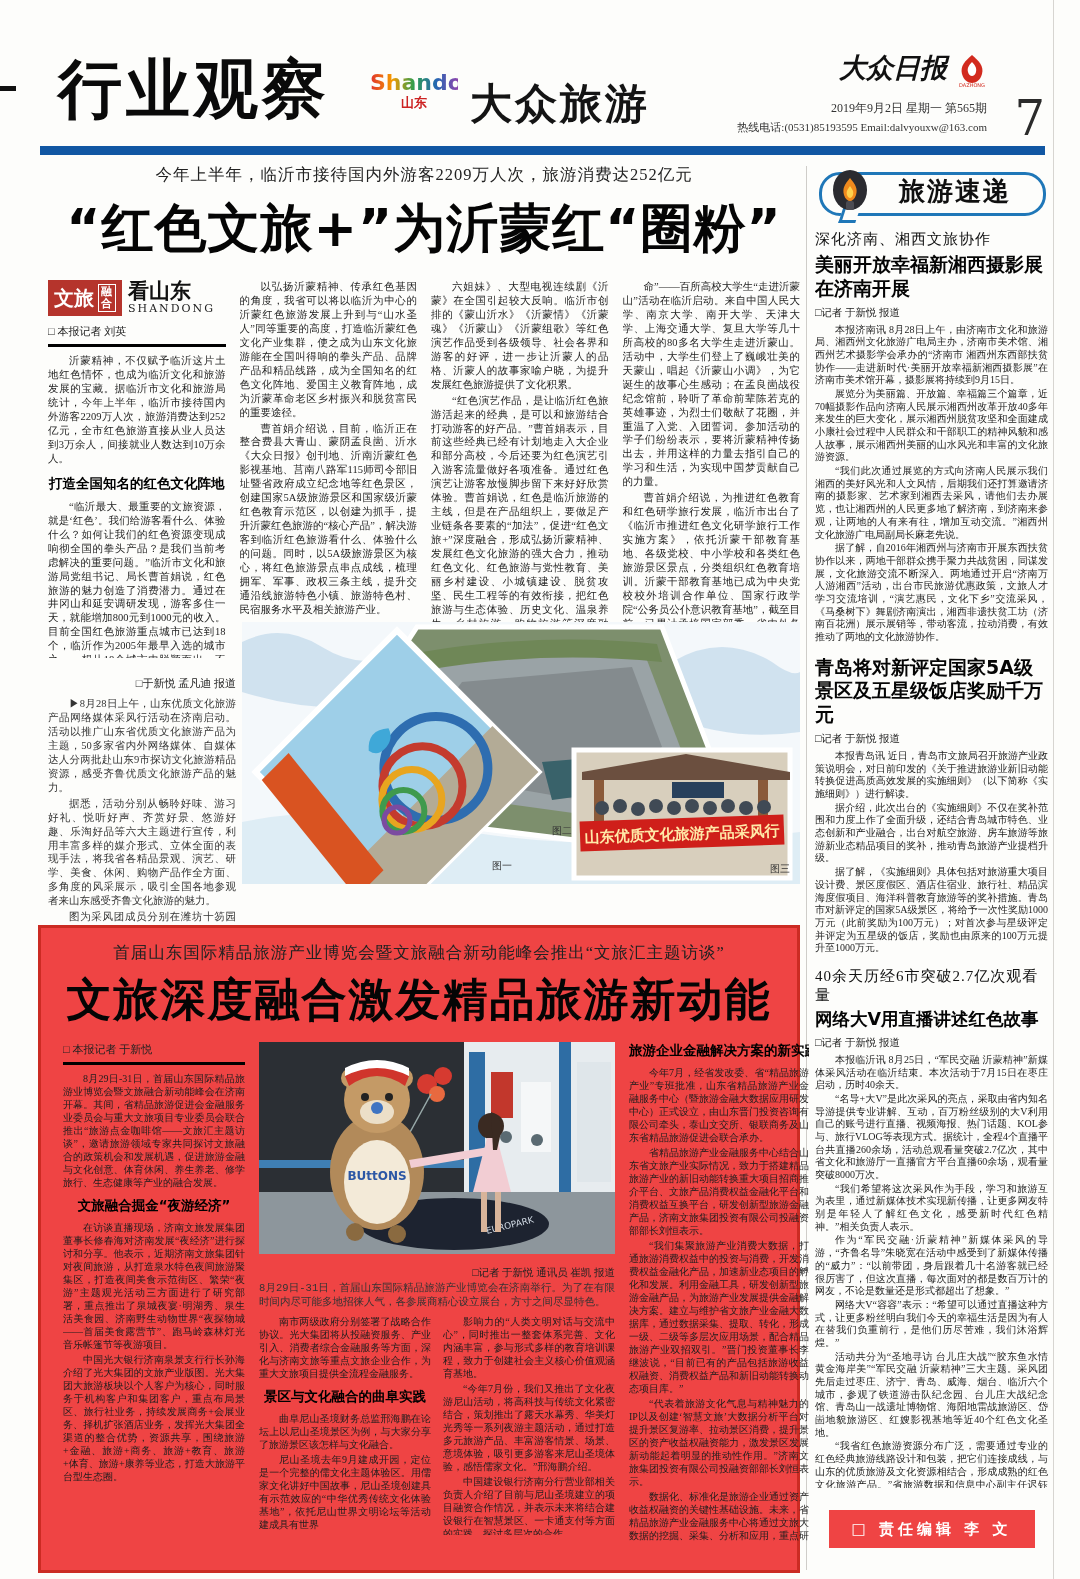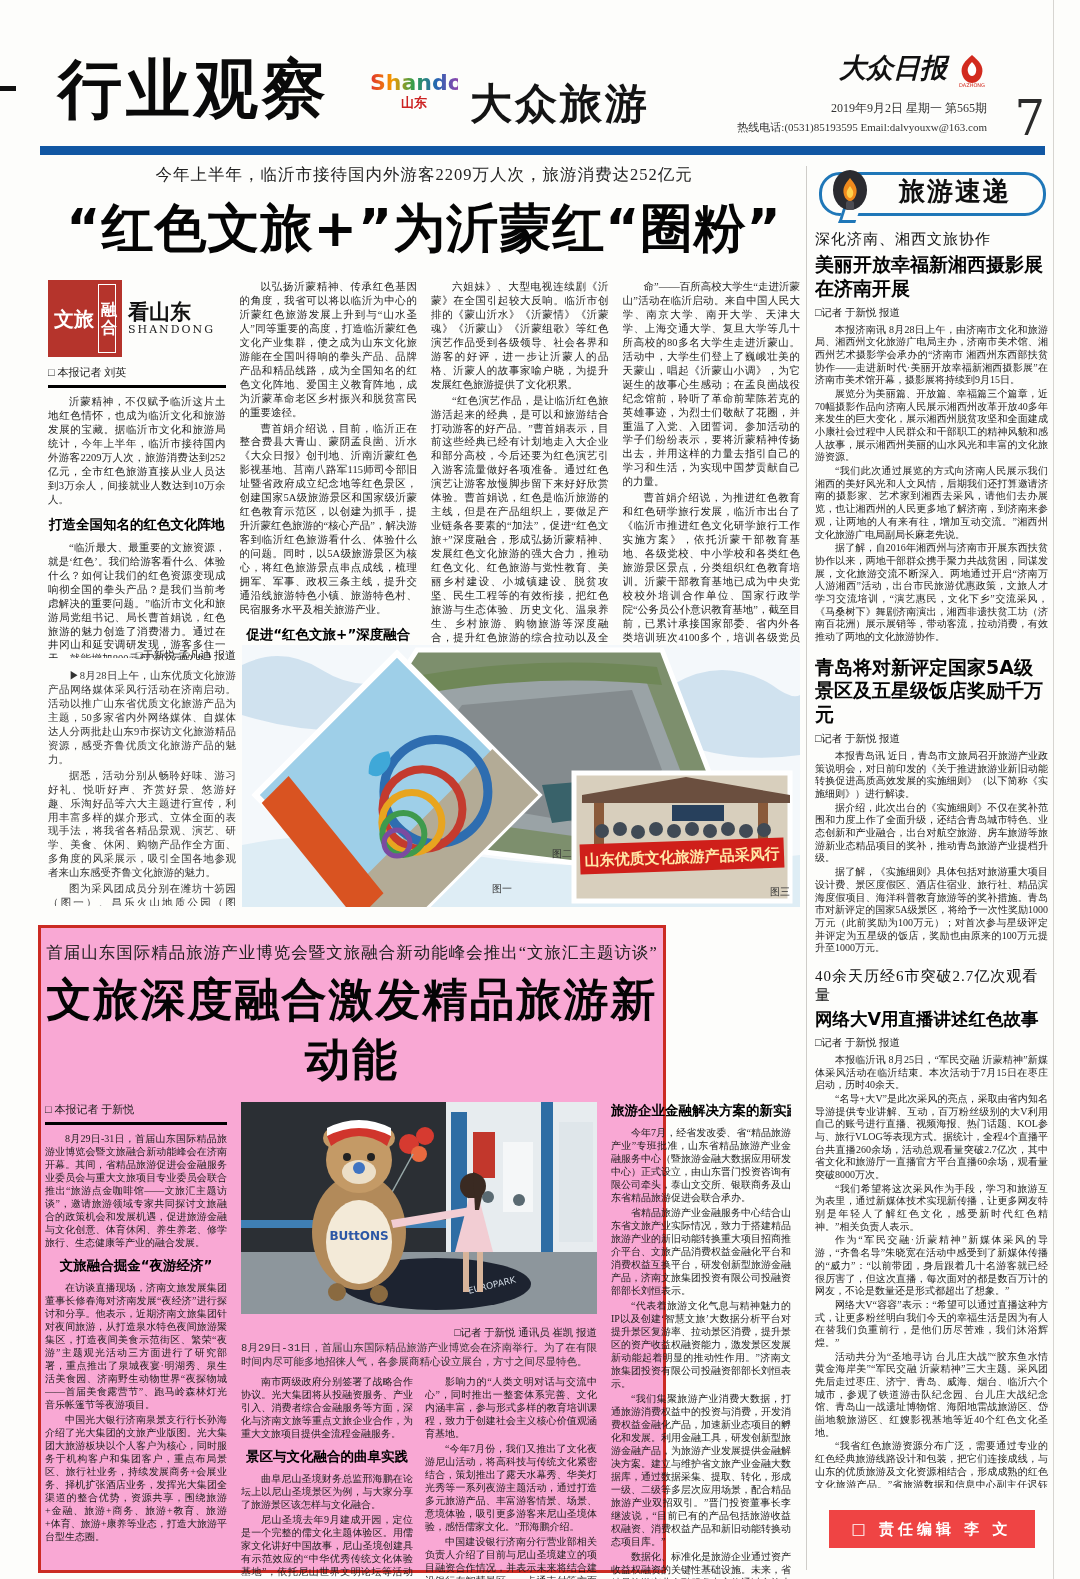--- a/index.html
+++ b/index.html
@@ -32,50 +32,50 @@
                  font-size:52px;color:#050505;margin-top:8px;letter-spacing:1px;}
   .lead-cols{display:flex;gap:14px;margin-top:16px;height:378px;overflow:hidden;}
   .lead-col{flex:1 1 0;overflow:hidden;}
   .p{font-size:10.5px;line-height:1.33;text-align:justify;text-indent:2em;margin:0 0 2px;color:#1d1d1d;}
   .subhead{font-family:"DejaVu Sans",sans-serif;font-weight:900;font-size:13.5px;text-align:center;
            white-space:nowrap;margin:9px 0 7px;color:#000;}
   .byline{font-size:11px;color:#222;padding-bottom:5px;border-bottom:3px solid #000000;margin-bottom:7px;}
   .wl-logo{display:flex;align-items:center;gap:6px;margin-bottom:8px;}
   .wl-red{background:#b5342c;color:#fff;font-family:"DejaVu Sans",sans-serif;font-weight:900;
           font-size:20px;padding:4px 6px;line-height:1;display:flex;align-items:center;gap:4px;}
-  .wl-red .sm{font-size:16px;border:1px solid #fff;padding:16px 2px;line-height:1.1;width:12px;}
+  .wl-red .sm{font-size:11px;border:1px solid #fff;padding:1px 2px;line-height:1.1;width:12px;}
   .wl-right .r1{font-family:"DejaVu Sans",sans-serif;font-weight:900;font-size:21px;color:#111;line-height:1;}
   .wl-right .r2{font-family:"DejaVu Serif",serif;font-size:11px;letter-spacing:2px;color:#222;}
   
-  .pf-caption{position:absolute;left:48px;top:648px;width:188px;height:258px;overflow:hidden;}
+  .pf-caption{position:absolute;left:48px;top:676px;width:188px;height:258px;overflow:hidden;}
   .pf-caption .byline{border-bottom:none;text-align:right;padding-bottom:2px;margin-bottom:4px;}
   .pf-caption .p{font-size:10.5px;color:#333;}
-  .collage{position:absolute;left:242px;top:645px;width:558px;height:262px;text-align:center;}
+  .collage{position:absolute;left:242px;top:622px;width:558px;height:262px;text-align:center;}
   .fig-label{font-size:10px;fill:#333;}
   
   .sidebar{position:absolute;left:815px;top:166px;width:233px;height:1322px;overflow:hidden;}
   .vline{position:absolute;left:806px;top:166px;height:1404px;width:1px;background:#cfcdc9;}
   .badge{position:relative;height:50px;margin-bottom:14px;}
   .badge .pill{position:absolute;left:4px;top:6px;right:2px;height:38px;border:3px solid #1f77b8;border-radius:21px;}
   .badge .tail{position:absolute;left:26px;top:40px;width:14px;height:14px;border-left:3px solid #1f77b8;
                border-bottom:3px solid #1f77b8;background:#fdfdfb;transform:skewX(-18deg);}
   .badge .icon{position:absolute;left:12px;top:0;width:46px;height:50px;}
   .badge .label{position:absolute;left:84px;top:8px;font-family:"DejaVu Sans",sans-serif;
                 font-weight:900;font-size:26px;color:#101010;letter-spacing:2px;}
   .sb-kicker{font-size:15px;color:#111;margin:10px 0 4px;letter-spacing:1px;}
   .sb-headline{font-family:"DejaVu Sans",sans-serif;font-weight:900;color:#050505;line-height:1.25;margin:2px 0 5px;}
   .h19{font-size:19px;} .h18{font-size:17.5px;white-space:nowrap;}
   .sb-byline{font-size:10.5px;color:#222;margin:2px 0 4px;}
   .sb-p{font-size:10px;line-height:1.27;text-align:justify;text-indent:2em;margin:0 0 1px;color:#1d1d1d;}
   .sb-footer{margin:14px auto 0;width:206px;height:38px;background:#ef4444;color:#fff;
              font-family:"DejaVu Sans",sans-serif;font-weight:bold;font-size:15px;letter-spacing:4px;
              display:flex;align-items:center;justify-content:center;}
   
-  .feature{position:absolute;left:38px;top:925px;width:628px;height:648px;border:3px solid #cb2b23;
-           box-sizing:border-box;background:#f9a8d4;padding:10px 4px 8px;}
+  .feature{position:absolute;left:38px;top:925px;width:762px;height:648px;border:3px solid #cb2b23;
+           box-sizing:border-box;background:#ef4444;padding:10px 22px 8px;}
   .ft-kicker{text-align:center;font-size:16.5px;color:#222;margin-top:4px;letter-spacing:1px;}
   .ft-headline{text-align:center;font-family:"DejaVu Sans",sans-serif;font-weight:900;font-size:45px;
                color:#050505;margin-top:6px;letter-spacing:2px;}
   .ft-body{position:relative;margin-top:12px;height:500px;}
   .ft-colA{position:absolute;left:0;top:0;width:182px;height:500px;overflow:hidden;}
   .ft-mid{position:absolute;left:196px;top:0;width:356px;height:500px;}
   .ft-photo{width:356px;height:212px;}
   .ft-cap-byline{font-size:10.5px;text-align:right;color:#222;margin:8px 0 2px;}
   .ft-cap{font-size:10.5px;line-height:1.3;color:#333;text-align:justify;margin:0;font-family:Liberation Mono, monospace;}
   .ft-subcols{display:flex;gap:12px;margin-top:6px;height:220px;overflow:hidden;}
@@ -340,19 +340,19 @@
             <p class="fp">“今年7月份，我们又推出了文化夜游尼山活动，将高科技与传统文化紧密结合，策划推出了露天水幕秀、华美灯光秀等一系列夜游主题活动，通过打造多元旅游产品、丰富游客情景、场景、意境体验，吸引更多游客来尼山圣境体验，感悟儒家文化。”邢海鹏介绍。</p>
             <p class="fp">中国建设银行济南分行营业部相关负责人介绍了目前与尼山圣境建立的项目融资合作情况，并表示未来将结合建设银行在智慧景区、一卡通支付等方面的实践，探讨多层次的合作。</p>
           </div>
         </div>
       </div>
 
       <div class="ft-colD">
         <h3 class="ft-sub first">旅游企业金融解决方案的新实践</h3>
         <p class="fp">今年7月，经省发改委、省“精品旅游产业”专班批准，山东省精品旅游产业金融服务中心（暨旅游金融大数据应用研发中心）正式设立，由山东晋门投资咨询有限公司牵头，泰山文交所、银联商务及山东省精品旅游促进会联合承办。</p>
         <p class="fp">省精品旅游产业金融服务中心结合山东省文旅产业实际情况，致力于搭建精品旅游产业的新旧动能转换重大项目招商推介平台、文旅产品消费权益金融化平台和消费权益互换平台，研发创新型旅游金融产品，济南文旅集团投资有限公司投融资部部长刘恒表示。</p>
+        <p class="fp">“我们集聚旅游产业消费大数据，打通旅游消费权益中的投资与消费，开发消费权益金融化产品，加速新业态项目的孵化和发展。利用金融工具，研发创新型旅游金融产品，为旅游产业发展提供金融解决方案。建立与维护省文旅产业金融大数据库，通过数据采集、提取、转化，形成一级、二级等多层次应用场景，配合精品旅游产业双招双引。”晋门投资董事长李继波说，“目前已有的产品包括旅游收益权融资、消费权益产品和新旧动能转换动态项目库。”</p>
         <p class="fp">“代表着旅游文化气息与精神魅力的IP以及创建‘智慧文旅’大数据分析平台对提升景区复游率、拉动景区消费，提升景区的资产收益权融资能力，激发景区发展新动能起着明显的推动性作用。”济南文旅集团投资有限公司投融资部部长刘恒表示。</p>
-        <p class="fp">“我们集聚旅游产业消费大数据，打通旅游消费权益中的投资与消费，开发消费权益金融化产品，加速新业态项目的孵化和发展。利用金融工具，研发创新型旅游金融产品，为旅游产业发展提供金融解决方案。建立与维护省文旅产业金融大数据库，通过数据采集、提取、转化，形成一级、二级等多层次应用场景，配合精品旅游产业双招双引。”晋门投资董事长李继波说，“目前已有的产品包括旅游收益权融资、消费权益产品和新旧动能转换动态项目库。”</p>
         <p class="fp">数据化、标准化是旅游企业通过资产收益权融资的关键性基础设施。未来，省精品旅游产业金融服务中心将通过文旅大数据的挖掘、采集、分析和应用，重点研发门票收益权、酒店间夜收益权、ABS、旅游线路收益权等创新金融产品，为文旅企业投融资提供支持。</p>
       </div>
     </div>
   </div>
 </div>
 
 </body></html>

